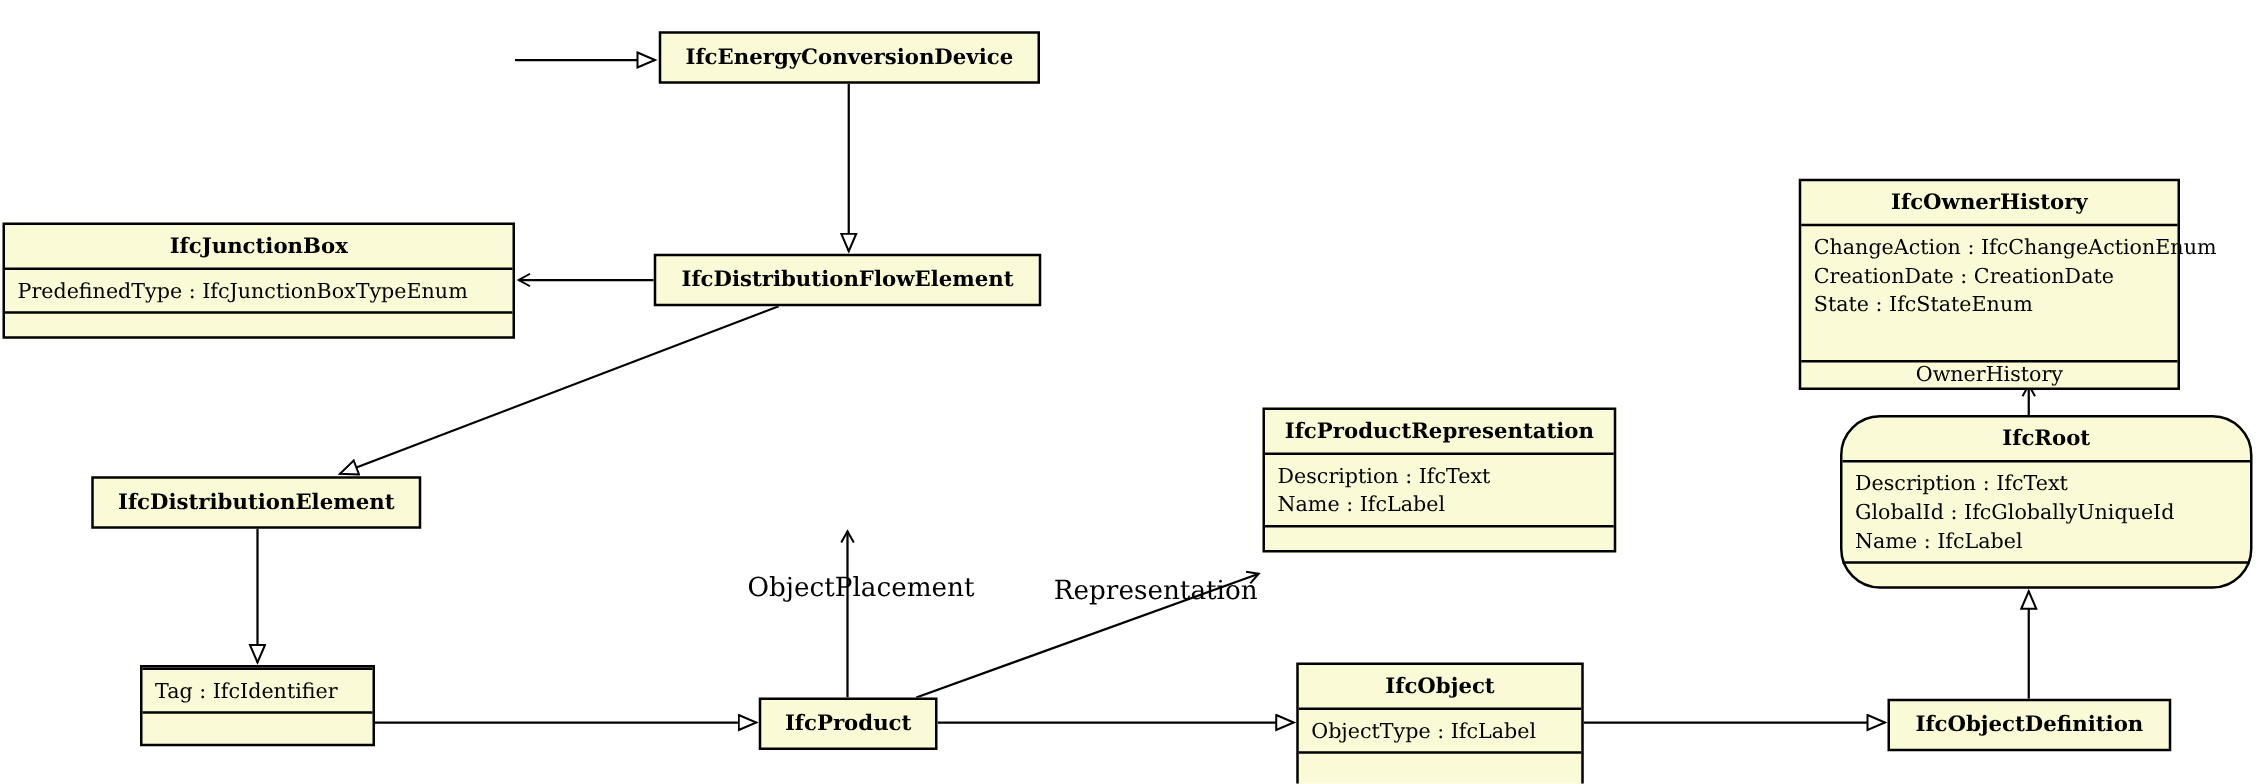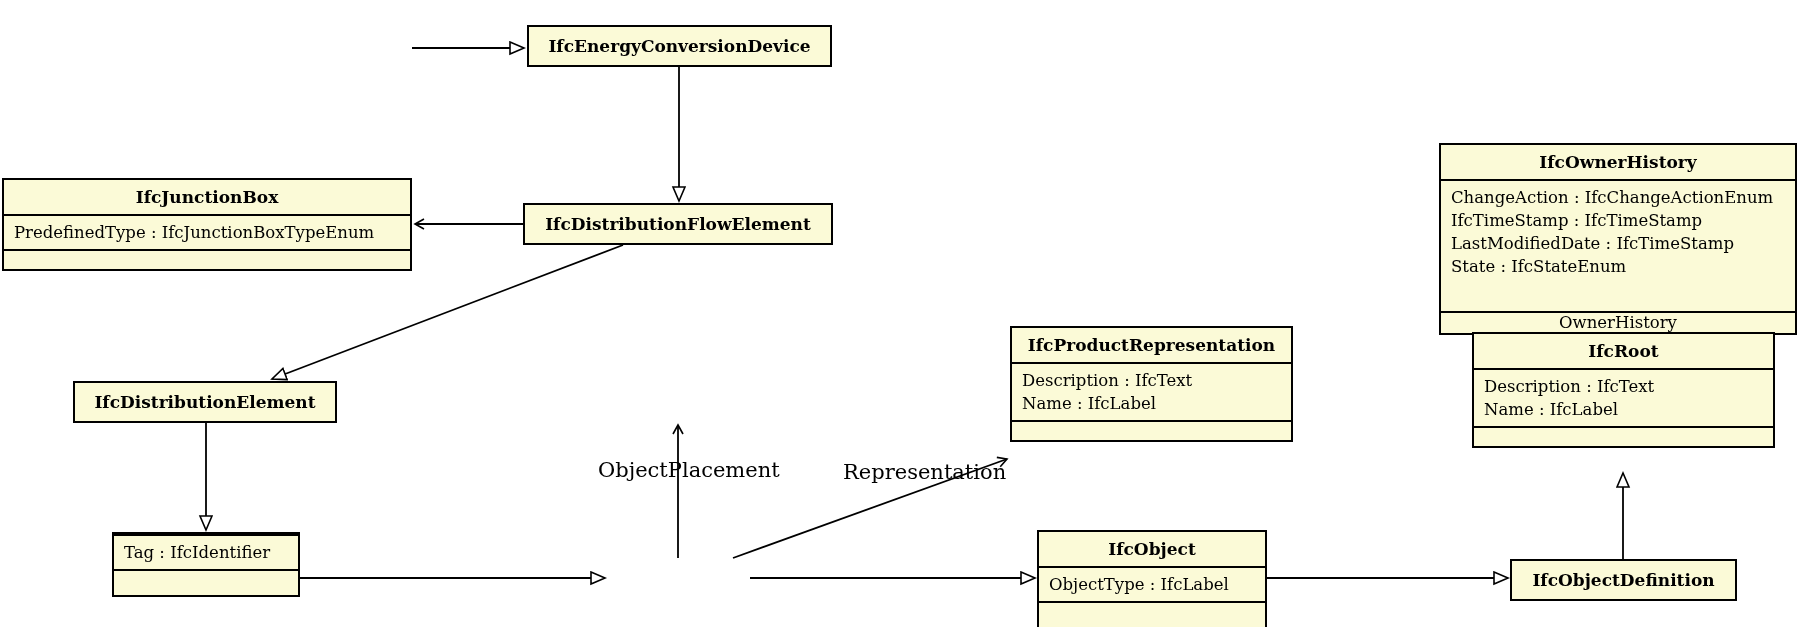--- a/index.html
+++ b/index.html
@@ -85,61 +85,64 @@
     <div class="attrs">
       <div class="attr">PredefinedType : IfcJunctionBoxTypeEnum</div>
     </div>
     <div class="footer"></div>
   </div>
 
   <div class="cls single" style="left:523px; top:203px; width:310px;">
     <div class="title">IfcDistributionFlowElement</div>
   </div>
 
-  <div class="cls" style="left:1439px; top:143px; width:358px;">
+  <div class="cls" style="left:1439px; top:143px; width:305px;">
     <div class="title">IfcOwnerHistory</div>
     <div class="attrs">
       <div class="attr">ChangeAction : IfcChangeActionEnum</div>
-      <div class="attr">IfcTimeStamp : IfcTimeStamp</div>
-      <div class="attr">LastModifiedDate : IfcTimeStamp</div>
+      <div class="attr">CreationDate : CreationDate</div>
       <div class="attr">State : IfcStateEnum</div>
     </div>
     <div class="footer labelled">OwnerHistory</div>
   </div>
 
   <div class="cls" style="left:1010px; top:326px; width:283px;">
     <div class="title">IfcProductRepresentation</div>
     <div class="attrs">
       <div class="attr">Description : IfcText</div>
       <div class="attr">Name : IfcLabel</div>
     </div>
     <div class="footer"></div>
   </div>
 
   <div class="cls single" style="left:73px; top:381px; width:264px;">
     <div class="title">IfcDistributionElement</div>
   </div>
 
 
-  <div class="cls" style="left:1472px; top:332px; width:303px;">
+  <div class="cls" style="left:1472px; top:332px; width:330px;border-radius:32px;">
     <div class="title">IfcRoot</div>
     <div class="attrs">
       <div class="attr">Description : IfcText</div>
+      <div class="attr">GlobalId : IfcGloballyUniqueId</div>
       <div class="attr">Name : IfcLabel</div>
     </div>
     <div class="footer"></div>
   </div>
 
   <div class="cls" style="left:112px; top:532px; width:188px;">
     <div class="attrs">
       <div class="attr">Tag : IfcIdentifier</div>
     </div>
     <div class="footer" style="height:24px;"></div>
   </div>
 
+  <div class="cls single" style="left:607px; top:558px; width:143px;">
+    <div class="title">IfcProduct</div>
+  </div>
 
   <div class="cls" style="left:1037px; top:530px; width:230px;">
     <div class="title">IfcObject</div>
     <div class="attrs">
       <div class="attr">ObjectType : IfcLabel</div>
     </div>
     <div class="footer" style="height:26px;"></div>
   </div>
 
   <div class="cls single" style="left:1510px; top:559px; width:227px;">

